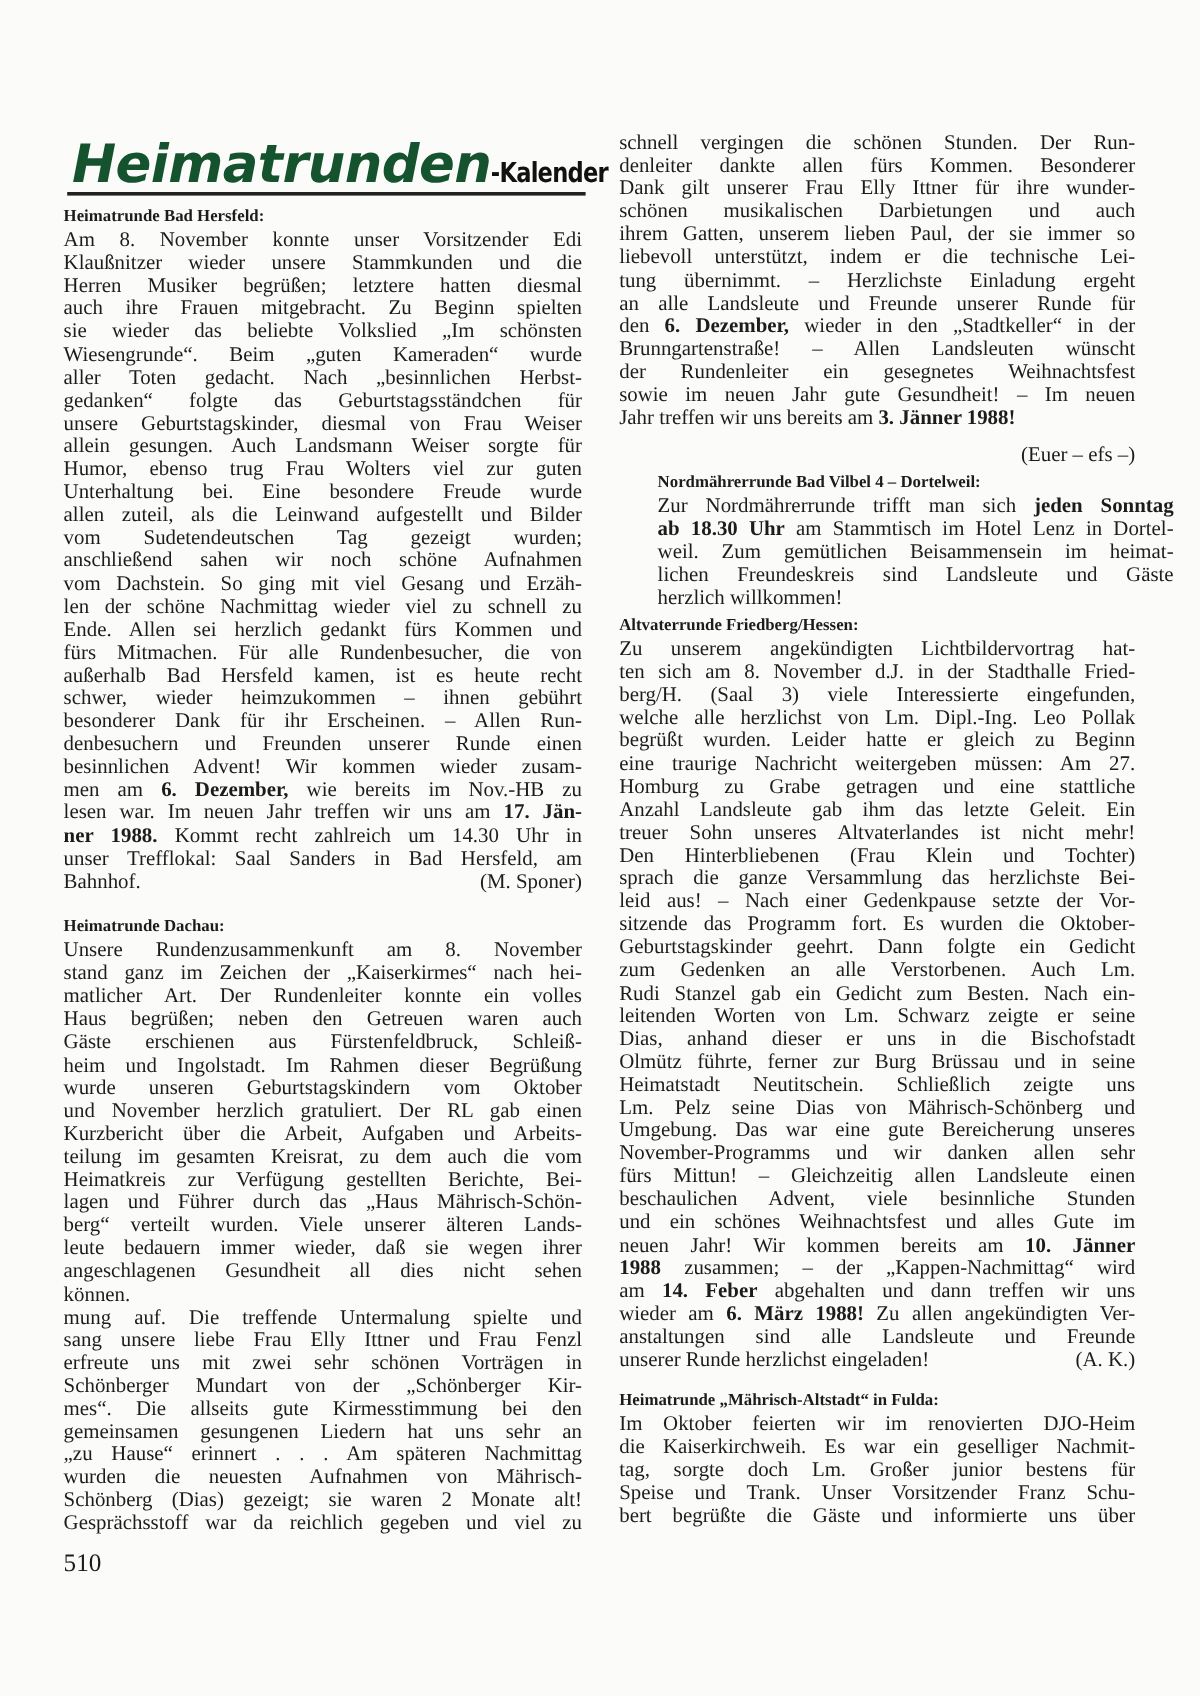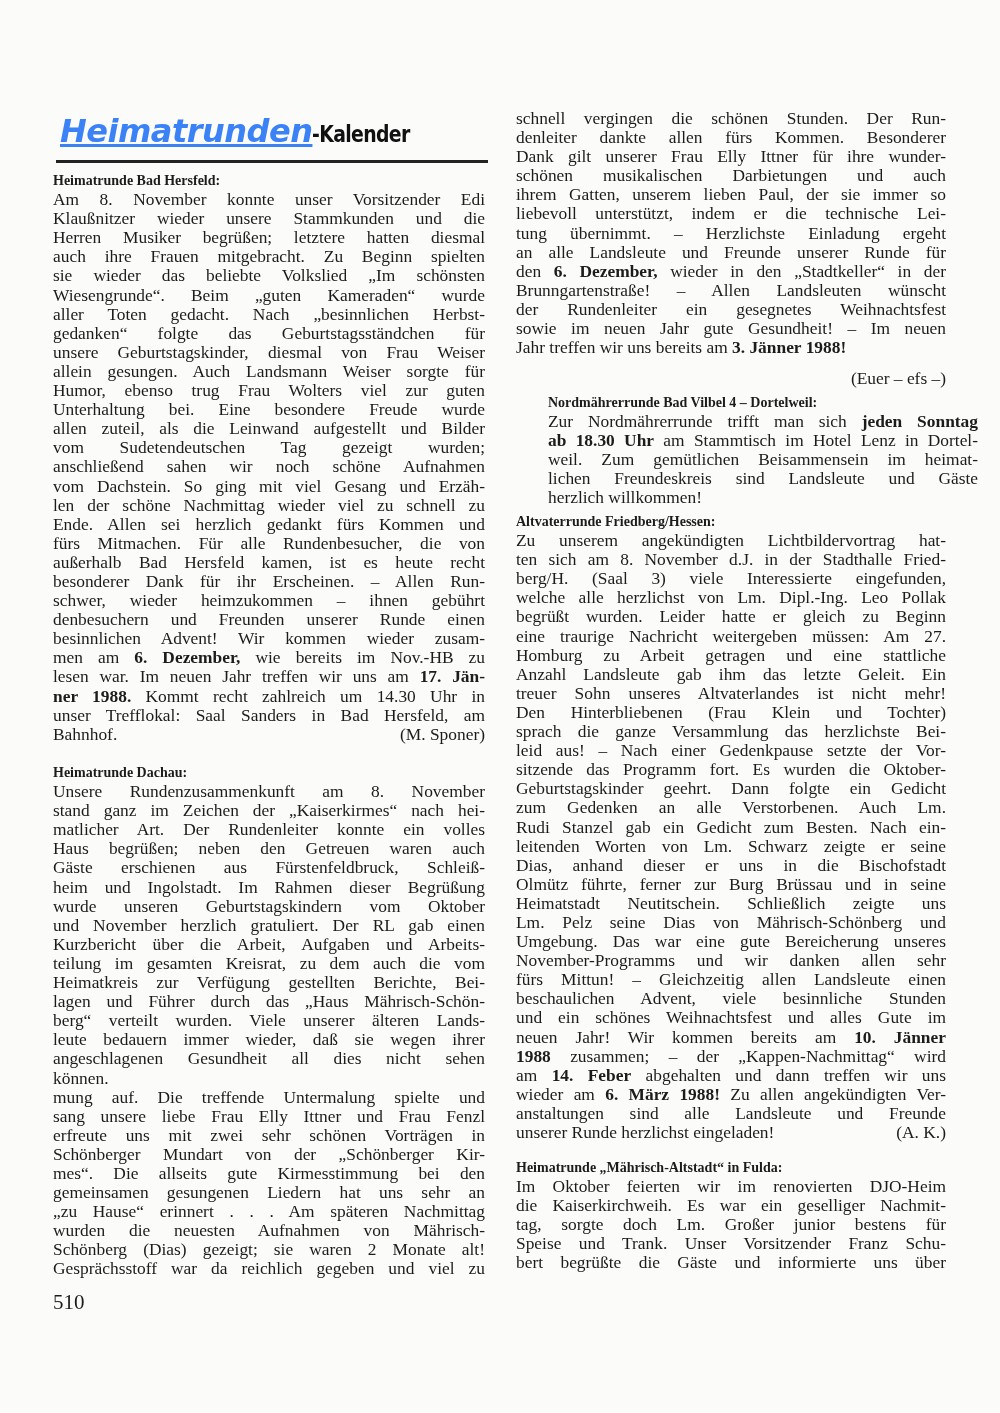--- a/index.html
+++ b/index.html
@@ -16,24 +16,23 @@
     position: absolute;
     left: 60px; top: 112px;
     width: 428px;
     height: 46px;
     white-space: nowrap;
   }
   .title-script {
     font-family: "DejaVu Sans", sans-serif;
     font-style: italic;
     font-weight: bold;
-    font-size: 32px;
+    font-size: 44px;
     letter-spacing: -0.5px;
-    color: #3b82f6;
-    text-decoration: underline;
+    color: #14532d;
   }
   .title-plain {
     font-family: "DejaVu Sans", sans-serif;
     font-weight: bold;
     font-size: 23px;
     letter-spacing: -0.8px;
     color: #111;
     transform: scaleX(0.82);
     display: inline-block;
     transform-origin: left center;
@@ -94,22 +93,22 @@
     <div class="line"><span>Humor, ebenso trug Frau Wolters viel zur guten</span></div>
     <div class="line"><span>Unterhaltung bei. Eine besondere Freude wurde</span></div>
     <div class="line"><span>allen zuteil, als die Leinwand aufgestellt und Bilder</span></div>
     <div class="line"><span>vom Sudetendeutschen Tag gezeigt wurden;</span></div>
     <div class="line"><span>anschließend sahen wir noch schöne Aufnahmen</span></div>
     <div class="line"><span>vom Dachstein. So ging mit viel Gesang und Erzäh-</span></div>
     <div class="line"><span>len der schöne Nachmittag wieder viel zu schnell zu</span></div>
     <div class="line"><span>Ende. Allen sei herzlich gedankt fürs Kommen und</span></div>
     <div class="line"><span>fürs Mitmachen. Für alle Rundenbesucher, die von</span></div>
     <div class="line"><span>außerhalb Bad Hersfeld kamen, ist es heute recht</span></div>
+    <div class="line"><span>schwer, wieder heimzukommen – ihnen gebührt</span></div>
     <div class="line"><span>besonderer Dank für ihr Erscheinen. – Allen Run-</span></div>
-    <div class="line"><span>schwer, wieder heimzukommen – ihnen gebührt</span></div>
     <div class="line"><span>denbesuchern und Freunden unserer Runde einen</span></div>
     <div class="line"><span>besinnlichen Advent! Wir kommen wieder zusam-</span></div>
     <div class="line"><span>men am </span><b>6. Dezember,</b><span> wie bereits im Nov.-HB zu</span></div>
     <div class="line"><span>lesen war. Im neuen Jahr treffen wir uns am </span><b>17. Jän-</b></div>
     <div class="line"><b>ner 1988.</b><span> Kommt recht zahlreich um 14.30 Uhr in</span></div>
     <div class="line"><span>unser Trefflokal: Saal Sanders in Bad Hersfeld, am</span></div>
     <div class="line last" style="display: flex; justify-content: space-between;">
       <span>Bahnhof.</span>
       <span>(M. Sponer)</span>
     </div>
@@ -168,21 +167,21 @@
     <div class="line last"><span>herzlich willkommen!</span></div>
   </div>
 <div class="block" id="a4" style="left:516px; top:512px; width:430px;">
     <div class="head">Altvaterrunde Friedberg/Hessen:</div>
     <div class="line"><span>Zu unserem angekündigten Lichtbildervortrag hat-</span></div>
     <div class="line"><span>ten sich am 8. November d.J. in der Stadthalle Fried-</span></div>
     <div class="line"><span>berg/H. (Saal 3) viele Interessierte eingefunden,</span></div>
     <div class="line"><span>welche alle herzlichst von Lm. Dipl.-Ing. Leo Pollak</span></div>
     <div class="line"><span>begrüßt wurden. Leider hatte er gleich zu Beginn</span></div>
     <div class="line"><span>eine traurige Nachricht weitergeben müssen: Am 27.</span></div>
-    <div class="line"><span>Homburg zu Arbeit getragen und eine stattliche</span></div>
+    <div class="line"><span>Homburg zu Grabe getragen und eine stattliche</span></div>
     <div class="line"><span>Anzahl Landsleute gab ihm das letzte Geleit. Ein</span></div>
     <div class="line"><span>treuer Sohn unseres Altvaterlandes ist nicht mehr!</span></div>
     <div class="line"><span>Den Hinterbliebenen (Frau Klein und Tochter)</span></div>
     <div class="line"><span>sprach die ganze Versammlung das herzlichste Bei-</span></div>
     <div class="line"><span>leid aus! – Nach einer Gedenkpause setzte der Vor-</span></div>
     <div class="line"><span>sitzende das Programm fort. Es wurden die Oktober-</span></div>
     <div class="line"><span>Geburtstagskinder geehrt. Dann folgte ein Gedicht</span></div>
     <div class="line"><span>zum Gedenken an alle Verstorbenen. Auch Lm.</span></div>
     <div class="line"><span>Rudi Stanzel gab ein Gedicht zum Besten. Nach ein-</span></div>
     <div class="line"><span>leitenden Worten von Lm. Schwarz zeigte er seine</span></div>

